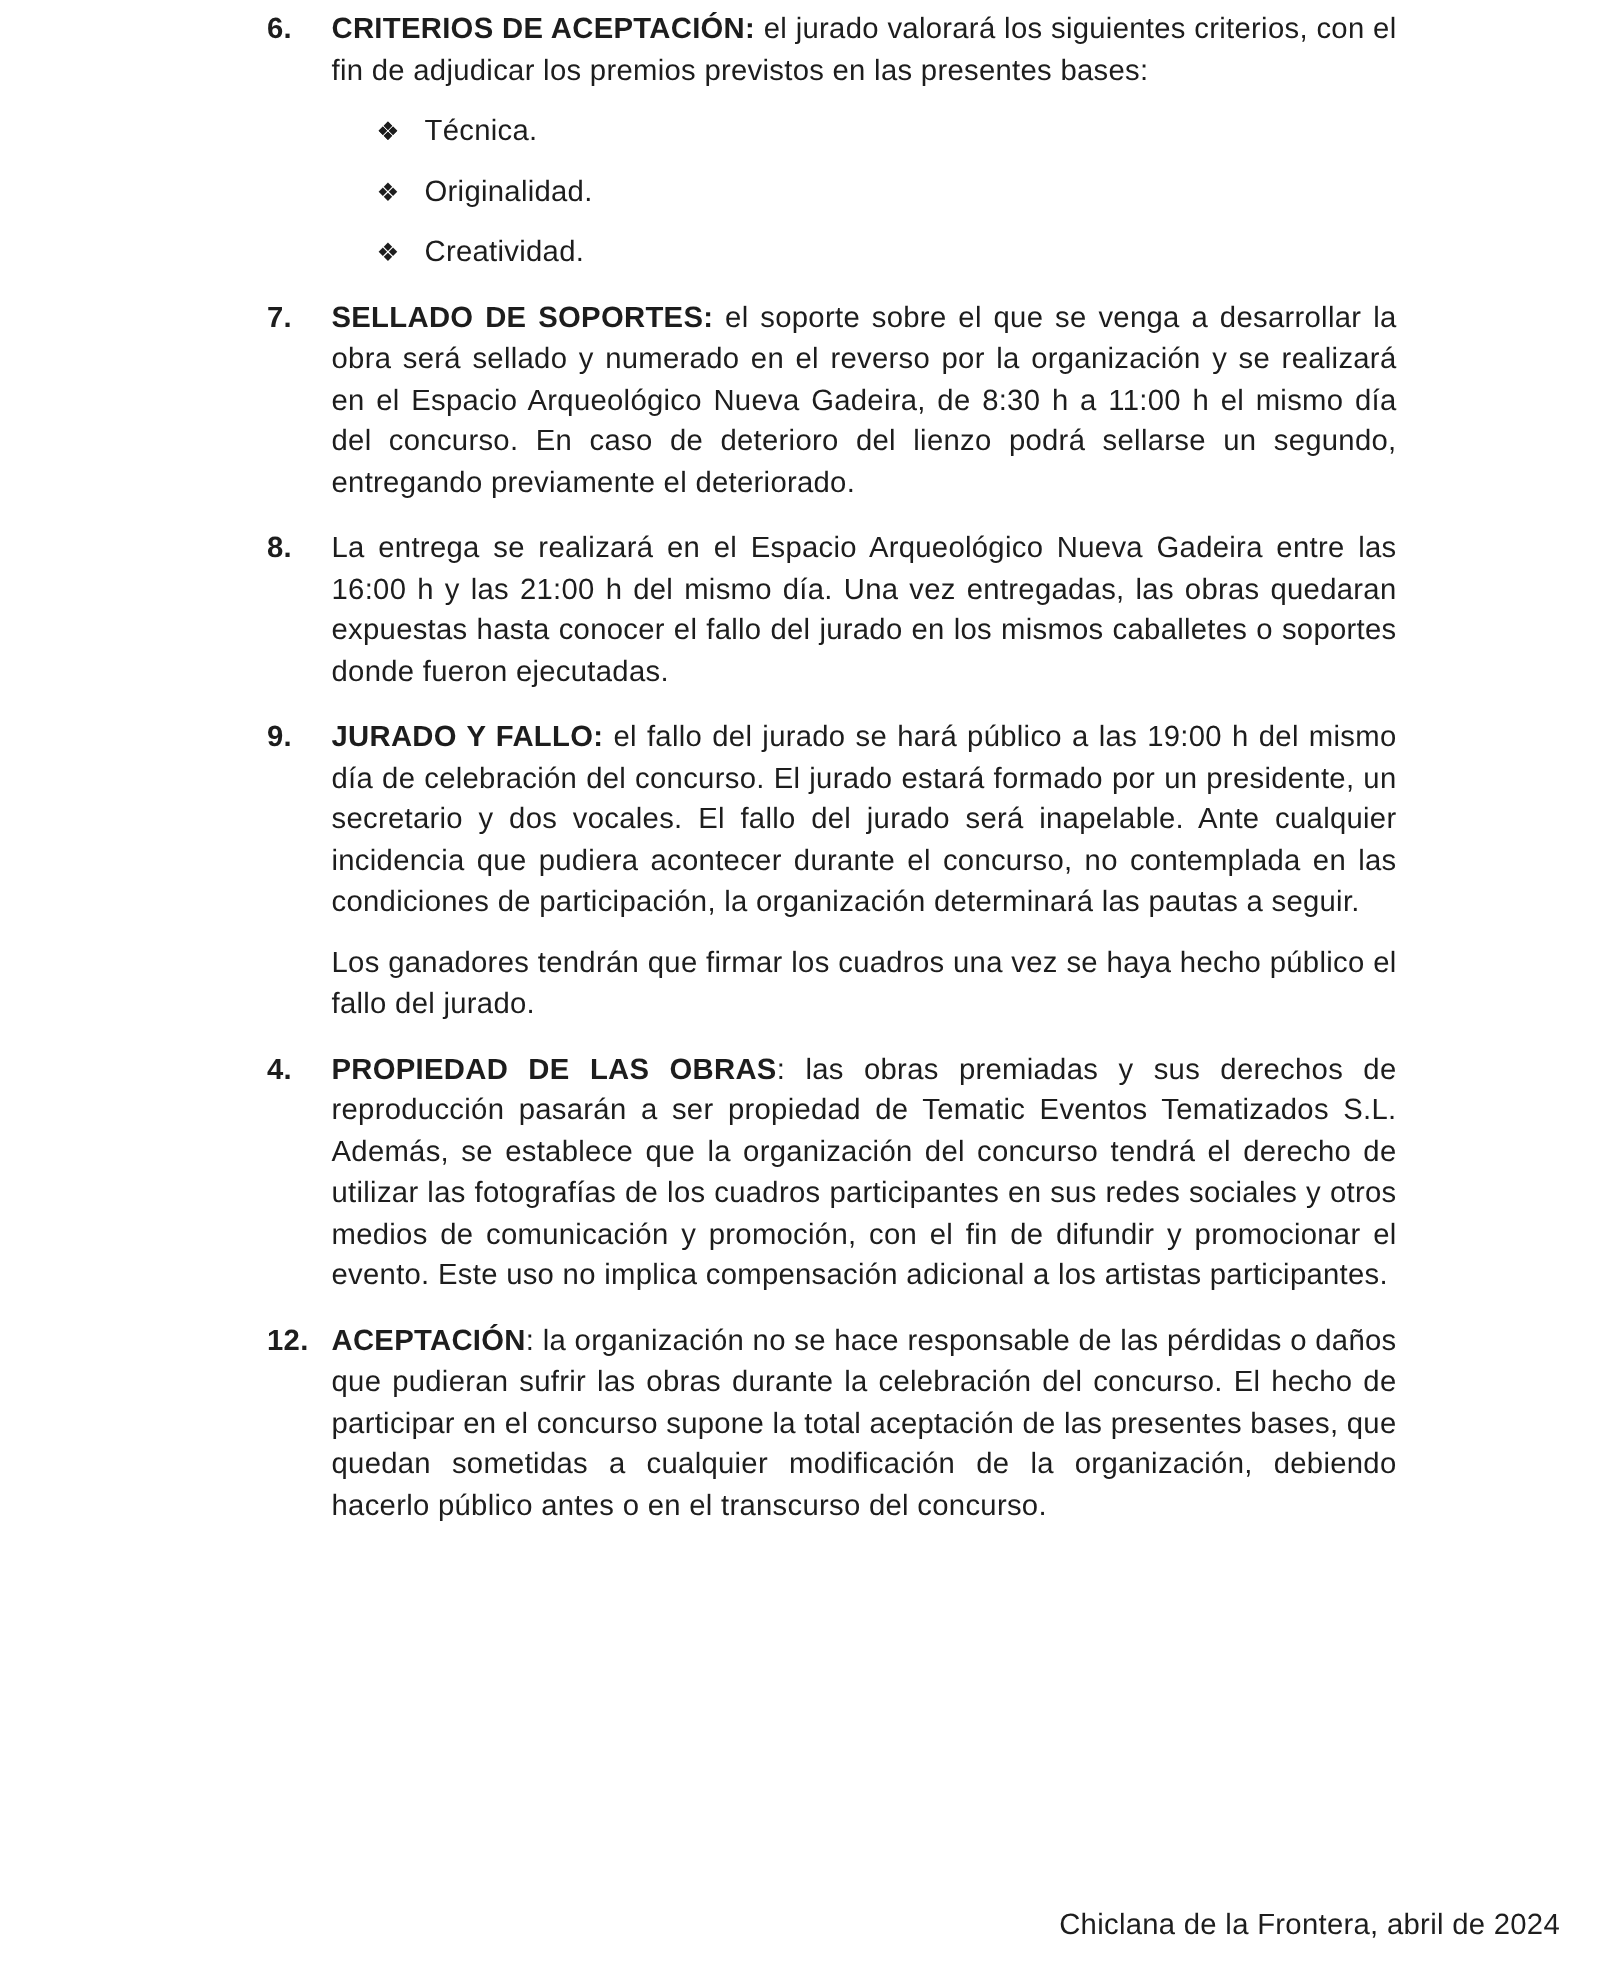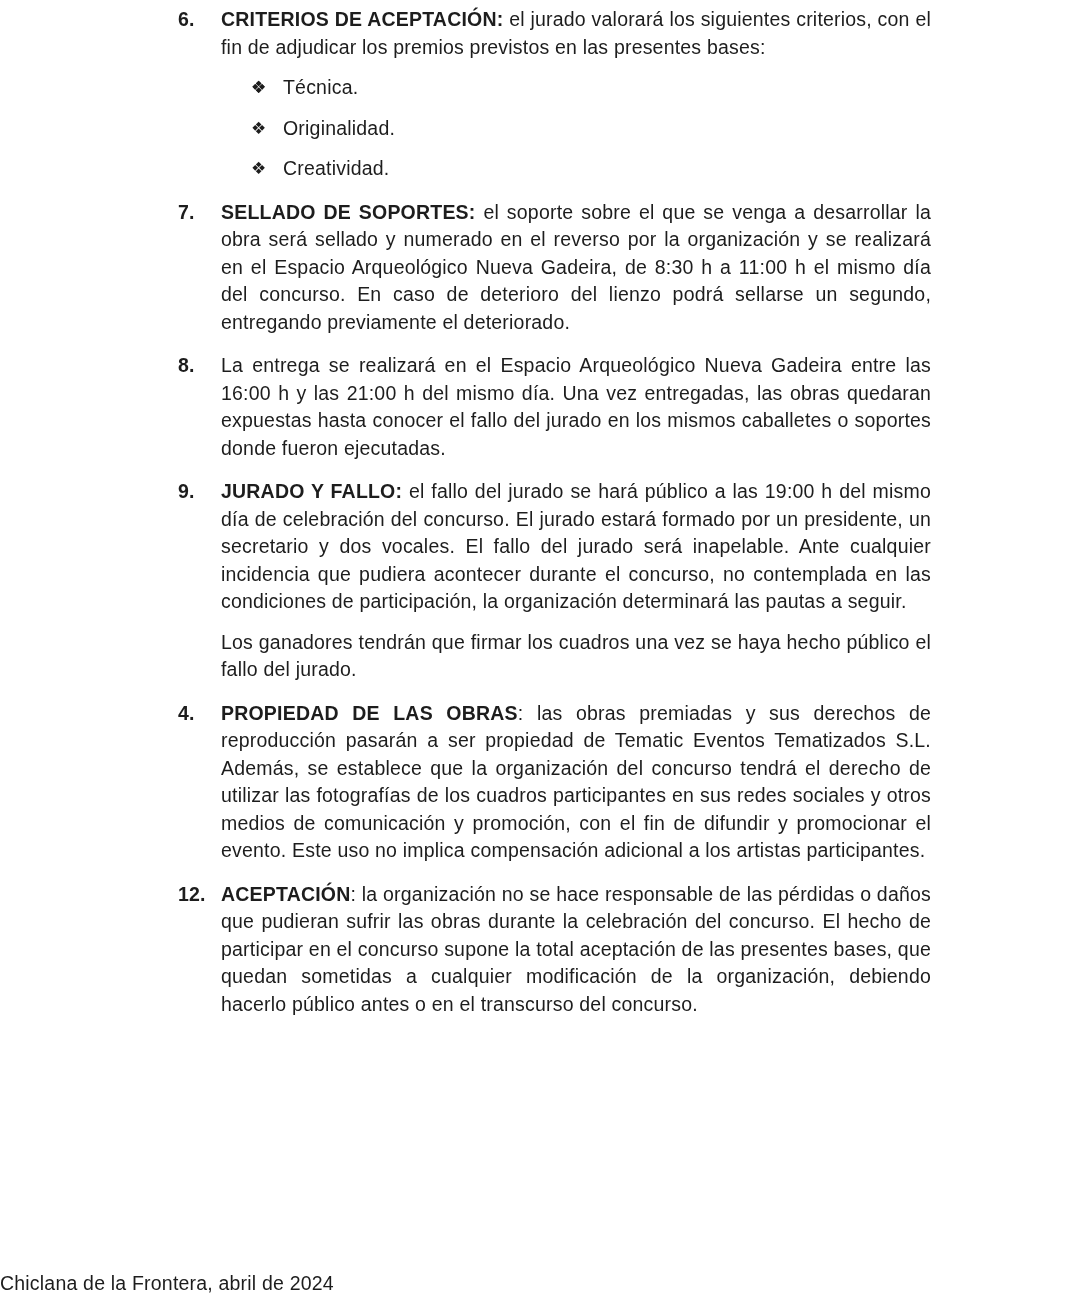--- a/index.html
+++ b/index.html
@@ -55,21 +55,21 @@
     position: absolute;
     left: 30px;
     top: 0;
     font-size: 17px;
   }
   .footer {
     position: absolute;
     top: 1272px;
     left: 0;
     width: 1040px;
-    text-align: left;
+    text-align: right;
     font-size: 19.5px;
     letter-spacing: 0.2px;
     color: #1d1d1d;
   }
 </style>
 </head>
 <body>
 
 <div class="page">
   <div class="content">

